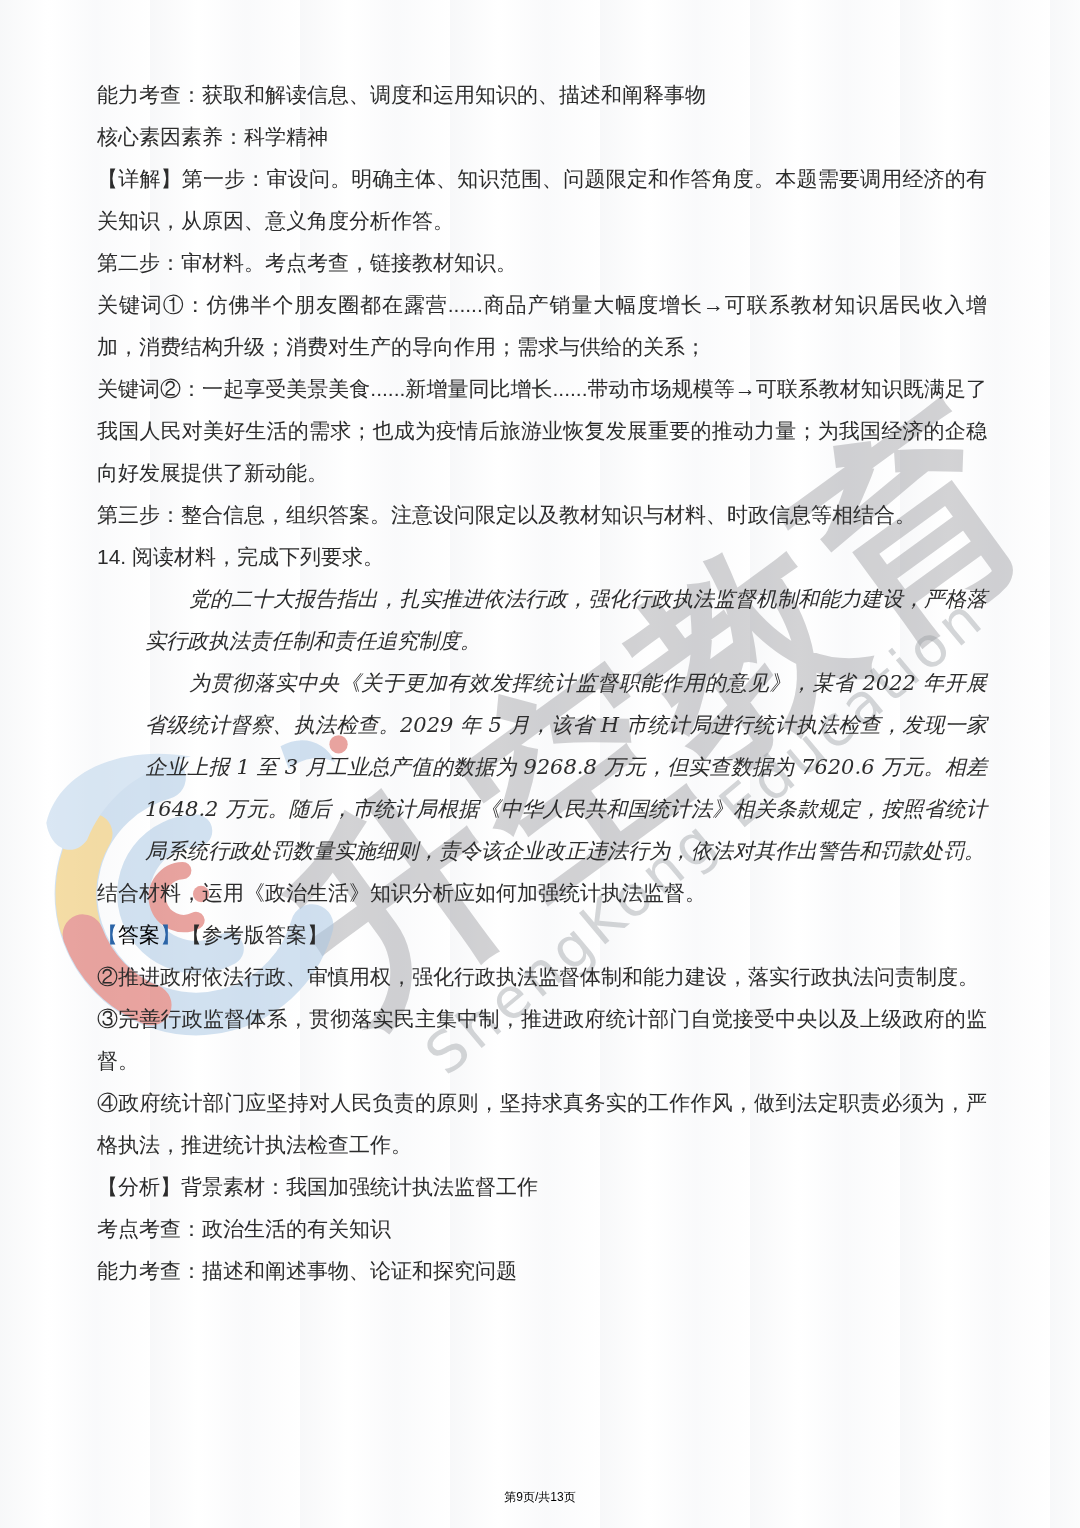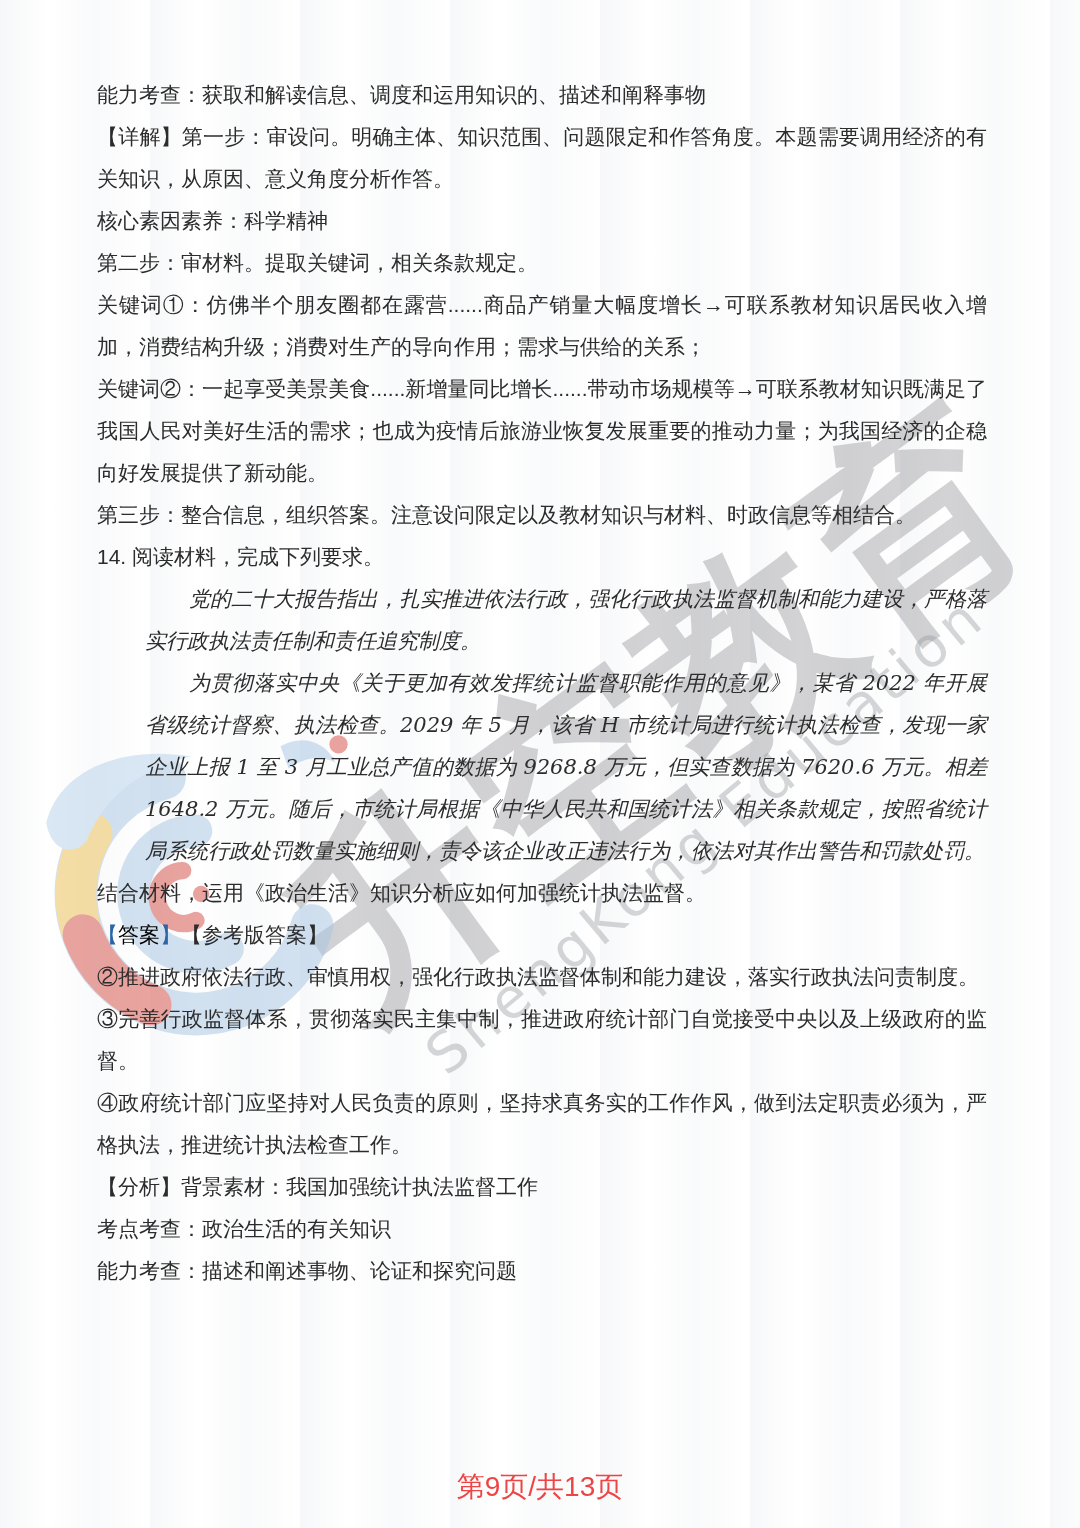--- a/index.html
+++ b/index.html
@@ -40,21 +40,21 @@
   .content{
     position:absolute;left:97px;top:74px;width:890px;z-index:2;
     color:#2c2c2c;font-size:21px;line-height:42px;
     text-align:justify;text-align-last:left;
   }
   .para{margin:0;}
   .kaiti{font-family:"DejaVu Serif", serif;font-style:italic;}
   .indent{text-indent:44px;margin-left:48px;}
   .footer{
     position:absolute;left:0;bottom:22px;width:100%;z-index:2;
-    text-align:center;font-size:28px;color:#ef4444;
+    text-align:center;font-size:12px;color:#000000;
   }
 </style>
 </head>
 <body>
 
 <div class="scan-bands"></div>
 
 <div class="wm-cn">升空教育</div>
 <div class="wm-en">ShengKong Education</div>
 
@@ -72,23 +72,23 @@
   <circle cx="170" cy="165" r="8" fill="#d6524a"></circle>
 
   <path d="M 18 95 C 30 45, 90 18, 160 30 C 110 42, 75 70, 58 112 C 45 130, 22 122, 18 95 Z" fill="#b9d2ea"></path>
 
   <path d="M 248 20 C 268 8, 292 14, 302 36 C 288 28, 270 31, 256 42 Z" fill="#a9c7e4"></path>
   <circle cx="305" cy="18" r="9" fill="#d6524a"></circle>
 </svg>
 
 <main class="content">
     <p class="para normal"><span>能力考查：获取和解读信息、调度和运用知识的、描述和阐释事物</span></p>
+    <p class="para normal"><span>核心素因素养：科学精神</span></p>
     <p class="para normal"><span>【详解】第一步：审设问。明确主体、知识范围、问题限定和作答角度。本题需要调用经济的有关知识，从原因、意义角度分析作答。</span></p>
-    <p class="para normal"><span>核心素因素养：科学精神</span></p>
-    <p class="para normal"><span>第二步：审材料。提取关键词，相关条款规定。</span></p>
+    <p class="para normal"><span>第二步：审材料。考点考查，链接教材知识。</span></p>
     <p class="para normal"><span>关键词①：仿佛半个朋友圈都在露营......商品产销量大幅度增长→可联系教材知识居民收入增加，消费结构升级；消费对生产的导向作用；需求与供给的关系；</span></p>
     <p class="para normal"><span>关键词②：一起享受美景美食......新增量同比增长......带动市场规模等→可联系教材知识既满足了我国人民对美好生活的需求；也成为疫情后旅游业恢复发展重要的推动力量；为我国经济的企稳向好发展提供了新动能。</span></p>
     <p class="para normal"><span>第三步：整合信息，组织答案。注意设问限定以及教材知识与材料、时政信息等相结合。</span></p>
     <p class="para normal"><span>14. 阅读材料，完成下列要求。</span></p>
     <p class="para kaiti indent"><span>党的二十大报告指出，扎实推进依法行政，强化行政执法监督机制和能力建设，严格落实行政执法责任制和责任追究制度。</span></p>
     <p class="para kaiti indent"><span>为贯彻落实中央《关于更加有效发挥统计监督职能作用的意见》，某省 2022 年开展省级统计督察、执法检查。2029 年 5 月，该省 H 市统计局进行统计执法检查，发现一家企业上报 1 至 3 月工业总产值的数据为 9268.8 万元，但实查数据为 7620.6 万元。相差 1648.2 万元。随后，市统计局根据《中华人民共和国统计法》相关条款规定，按照省统计局系统行政处罚数量实施细则，责令该企业改正违法行为，依法对其作出警告和罚款处罚。</span></p>
     <p class="para normal"><span>结合材料，运用《政治生活》知识分析应如何加强统计执法监督。</span></p>
     <p class="para label"><span style="color: rgb(43, 100, 167);">【</span><span style="color: #000000;">答案</span><span style="color: rgb(43, 100, 167);">】</span><span>【参考版答案】</span></p>
     <p class="para normal"><span>②推进政府依法行政、审慎用权，强化行政执法监督体制和能力建设，落实行政执法问责制度。</span></p>
     <p class="para normal"><span>③完善行政监督体系，贯彻落实民主集中制，推进政府统计部门自觉接受中央以及上级政府的监督。</span></p>

